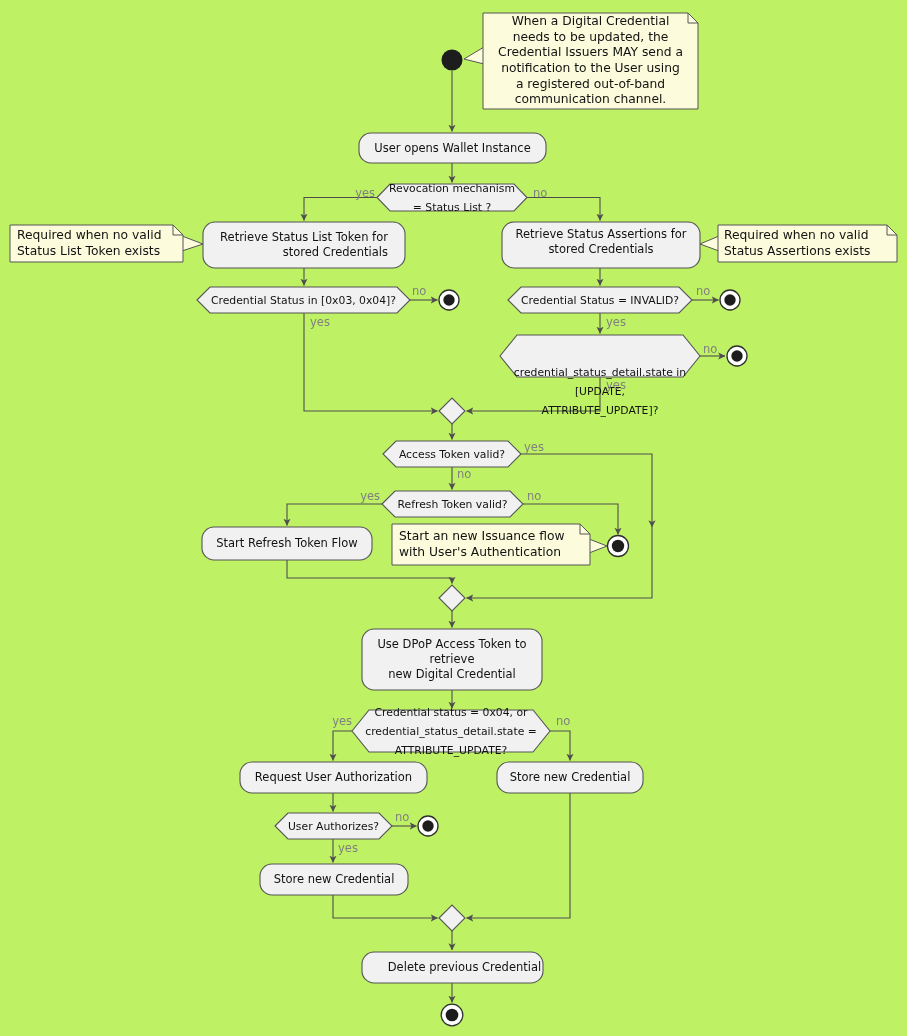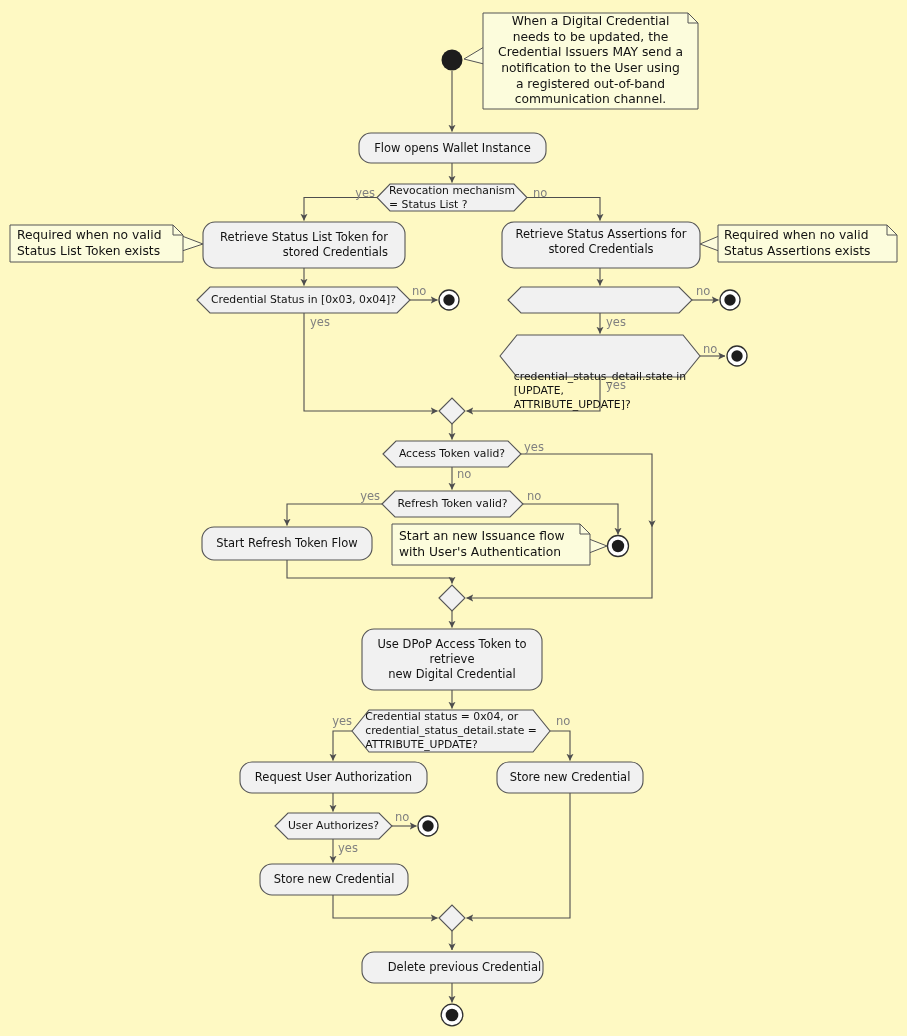--- a/index.html
+++ b/index.html
@@ -1,27 +1,27 @@
 <!DOCTYPE html>
 <html><head>
 <meta charset="utf-8">
 <style>
   html,body { margin:0; padding:0; background:#ffffff; }
   .canvas {
-    position:relative; width:907px; height:1036px; background:#fef9c3;
+    position:relative; width:907px; height:1036px; background:#bef264;
     font-family:"DejaVu Sans", sans-serif; overflow:hidden;
   }
   .canvas svg.shapes { position:absolute; left:0; top:0; }
   .act {
     position:absolute; display:flex; align-items:center; justify-content:center;
     text-align:center; font-size:11.5px; line-height:15px; color:#121212; white-space:pre;
   }
   .dec {
     position:absolute; display:flex; align-items:center; justify-content:center;
-    font-size:10.8px; line-height:14px; color:#121212; white-space:pre;
+    text-align:center; font-size:10.8px; line-height:19px; color:#121212; white-space:pre;
   }
   .note-text {
     position:absolute; display:flex; align-items:center;
     font-size:12.3px; line-height:15.6px; color:#121212; white-space:pre;
   }
   .note-text.center { justify-content:center; text-align:center; }
   .lbl { position:absolute; font-size:11.5px; color:#808080; white-space:pre; }
   .lbl.r { text-align:right; }
 </style>
 </head>
@@ -148,37 +148,38 @@
 notification to the User using
 a registered out-of-band
 communication channel.</div>
   <div class="note-text" style="left:17px;top:226px;width:164px;height:36px;">Required when no valid
 Status List Token exists</div>
   <div class="note-text" style="left:724px;top:226px;width:171px;height:36px;">Required when no valid
 Status Assertions exists</div>
   <div class="note-text" style="left:399px;top:524px;width:189px;height:41px;">Start an new Issuance flow
 with User's Authentication</div>
 
-  <div class="act" style="left:359px;top:133px;width:187px;height:30px;">Flow opens Wallet Instance</div>
+  <div class="act" style="left:359px;top:133px;width:187px;height:30px;">User opens Wallet Instance</div>
   <div class="act" style="left:203px;top:222px;width:202px;height:46px;text-align:right;">Retrieve Status List Token for
 stored Credentials</div>
   <div class="act" style="left:502px;top:222px;width:198px;height:40px;">Retrieve Status Assertions for
 stored Credentials</div>
   <div class="act" style="left:202px;top:527px;width:170px;height:33px;">Start Refresh Token Flow</div>
   <div class="act" style="left:362px;top:629px;width:180px;height:61px;">Use DPoP Access Token to
 retrieve
 new Digital Credential</div>
   <div class="act" style="left:240px;top:762px;width:187px;height:31px;border-radius:13px;">Request User Authorization</div>
   <div class="act" style="left:497px;top:762px;width:146px;height:31px;">Store new Credential</div>
   <div class="act" style="left:260px;top:864px;width:148px;height:31px;">Store new Credential</div>
   <div class="act" style="left:362px;top:952px;width:205px;height:31px;">Delete previous Credential</div>
 
   <div class="dec" style="left:377px;top:184px;width:150px;height:27px;">Revocation mechanism
 = Status List ?</div>
   <div class="dec" style="left:197px;top:287px;width:213px;height:26px;">Credential Status in [0x03, 0x04]?</div>
+  <div class="dec" style="left:508px;top:287px;width:184px;height:26px;">Credential Status = INVALID?</div>
   <div class="dec" style="left:500px;top:335px;width:200px;height:42px;margin-top:35px;">credential_status_detail.state in
 [UPDATE,
 ATTRIBUTE_UPDATE]?</div>
   <div class="dec" style="left:383px;top:441px;width:138px;height:26px;">Access Token valid?</div>
   <div class="dec" style="left:382px;top:491px;width:141px;height:26px;">Refresh Token valid?</div>
   <div class="dec" style="left:352px;top:710px;width:198px;height:42px;">Credential status = 0x04, or
 credential_status_detail.state =
 ATTRIBUTE_UPDATE?</div>
   <div class="dec" style="left:275px;top:813px;width:117px;height:26px;">User Authorizes?</div>
 

